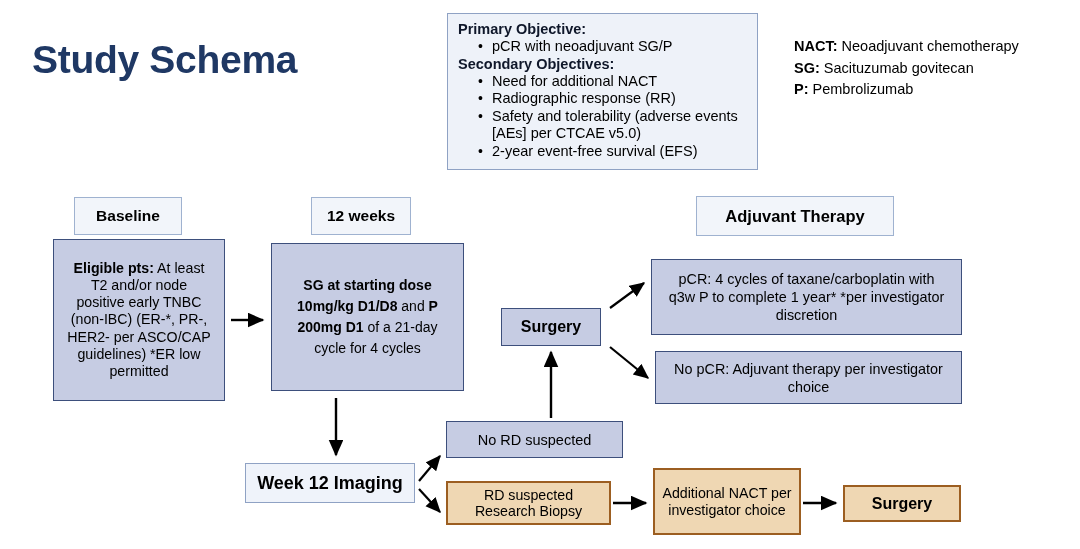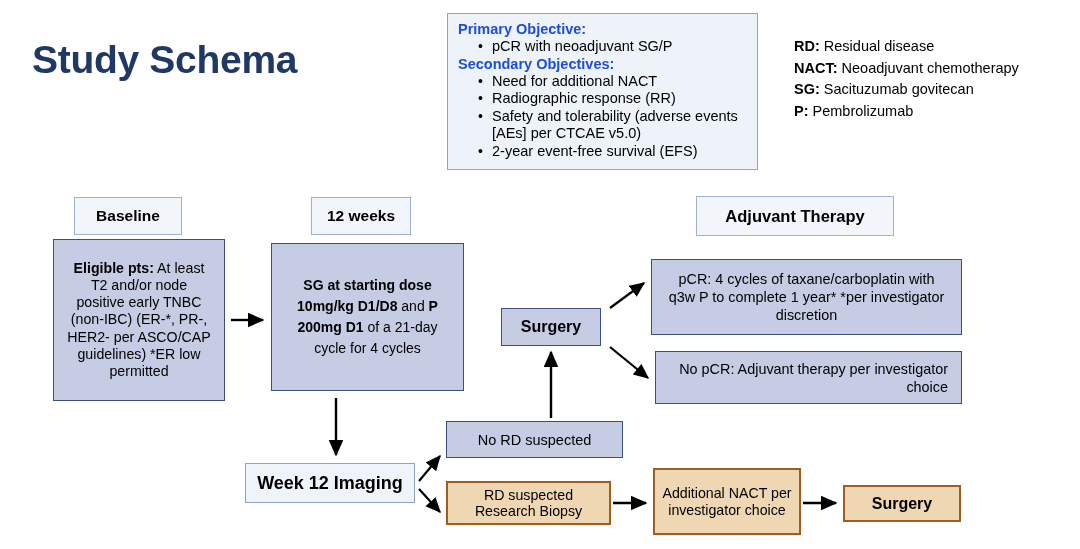--- a/index.html
+++ b/index.html
@@ -31,21 +31,21 @@
   #objectives-panel {
     left: 447px; top: 13px;
     width: 311px; height: 157px;
     background: #EEF2F9;
     border: 1.5px solid #8FA2C4;
     padding: 7px 8px 0 10px;
   }
   .obj-heading {
     font-size: 14.5px;
     font-weight: bold;
-    color: #1d4ed8;
+    color: #0f172a;
     line-height: 17px;
   }
   .obj-list { margin: 0; padding-left: 20px; list-style: none; }
   .obj-list li {
     font-size: 14.5px;
     line-height: 17.5px;
     color: #000;
     position: relative;
     padding-left: 14px;
   }
@@ -111,21 +111,21 @@
   #treatment-box .reg { font-weight: normal; }
 
   #adjuvant-header { left: 696px; top: 196px; width: 198px; height: 40px;
                      font-size: 16.5px; }
   #pcr-box {
     left: 651px; top: 259px; width: 311px; height: 76px;
     font-size: 14.4px; line-height: 18px;
   }
   #nopcr-box {
     left: 655px; top: 351px; width: 307px; height: 53px;
-    font-size: 14.4px; line-height: 18px; text-align: right;
+    font-size: 14.4px; line-height: 18px;
   }
   #surgery-box {
     left: 501px; top: 308px; width: 100px; height: 38px;
     font-size: 16px; font-weight: bold;
   }
   #week12-box { left: 245px; top: 463px; width: 170px; height: 40px; }
   #nord-box {
     left: 446px; top: 421px; width: 177px; height: 37px;
     font-size: 14.5px;
   }
@@ -165,24 +165,20 @@
     <ul class="obj-list">
       <li>Need for additional NACT</li>
       <li>Radiographic response (RR)</li>
       <li>Safety and tolerability (adverse events [AEs] per CTCAE v5.0)</li>
       <li>2-year event-free survival (EFS)</li>
     </ul>
   </div>
 
   <div class="abs" id="abbrev-legend">
     <div class="abbrev-row">
-      <b>RD:</b>
-      <span>Residual disease</span>
-    </div>
-    <div class="abbrev-row">
       <b>NACT:</b>
       <span>Neoadjuvant chemotherapy</span>
     </div>
     <div class="abbrev-row">
       <b>SG:</b>
       <span>Sacituzumab govitecan</span>
     </div>
     <div class="abbrev-row">
       <b>P:</b>
       <span>Pembrolizumab</span>

